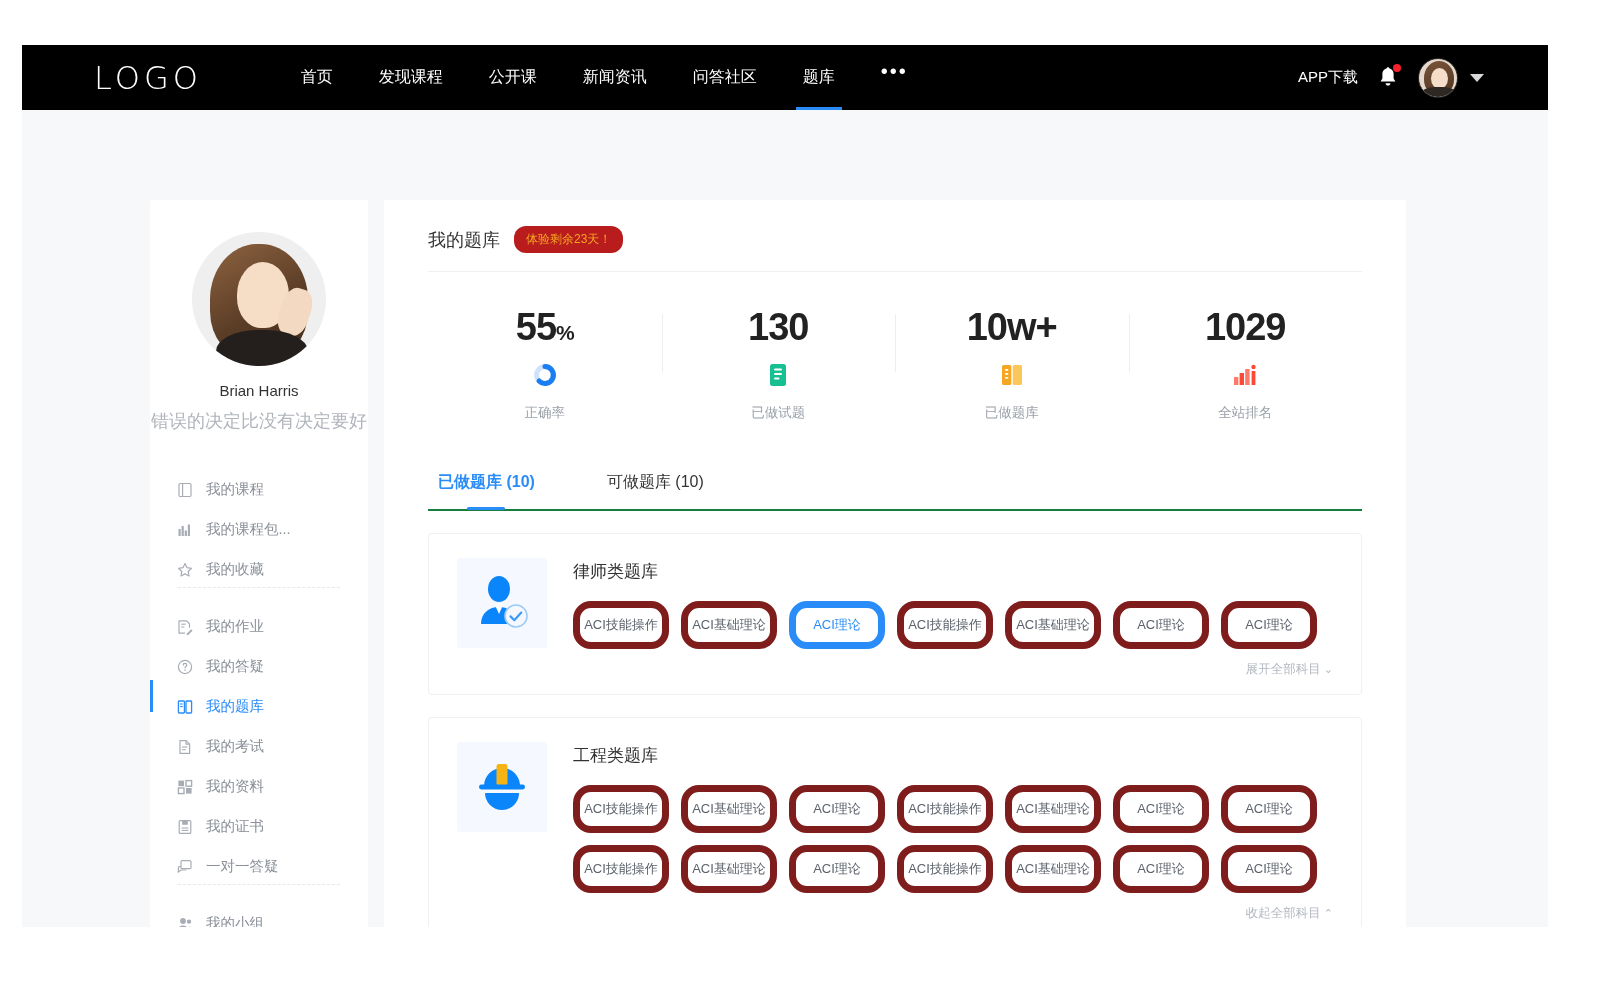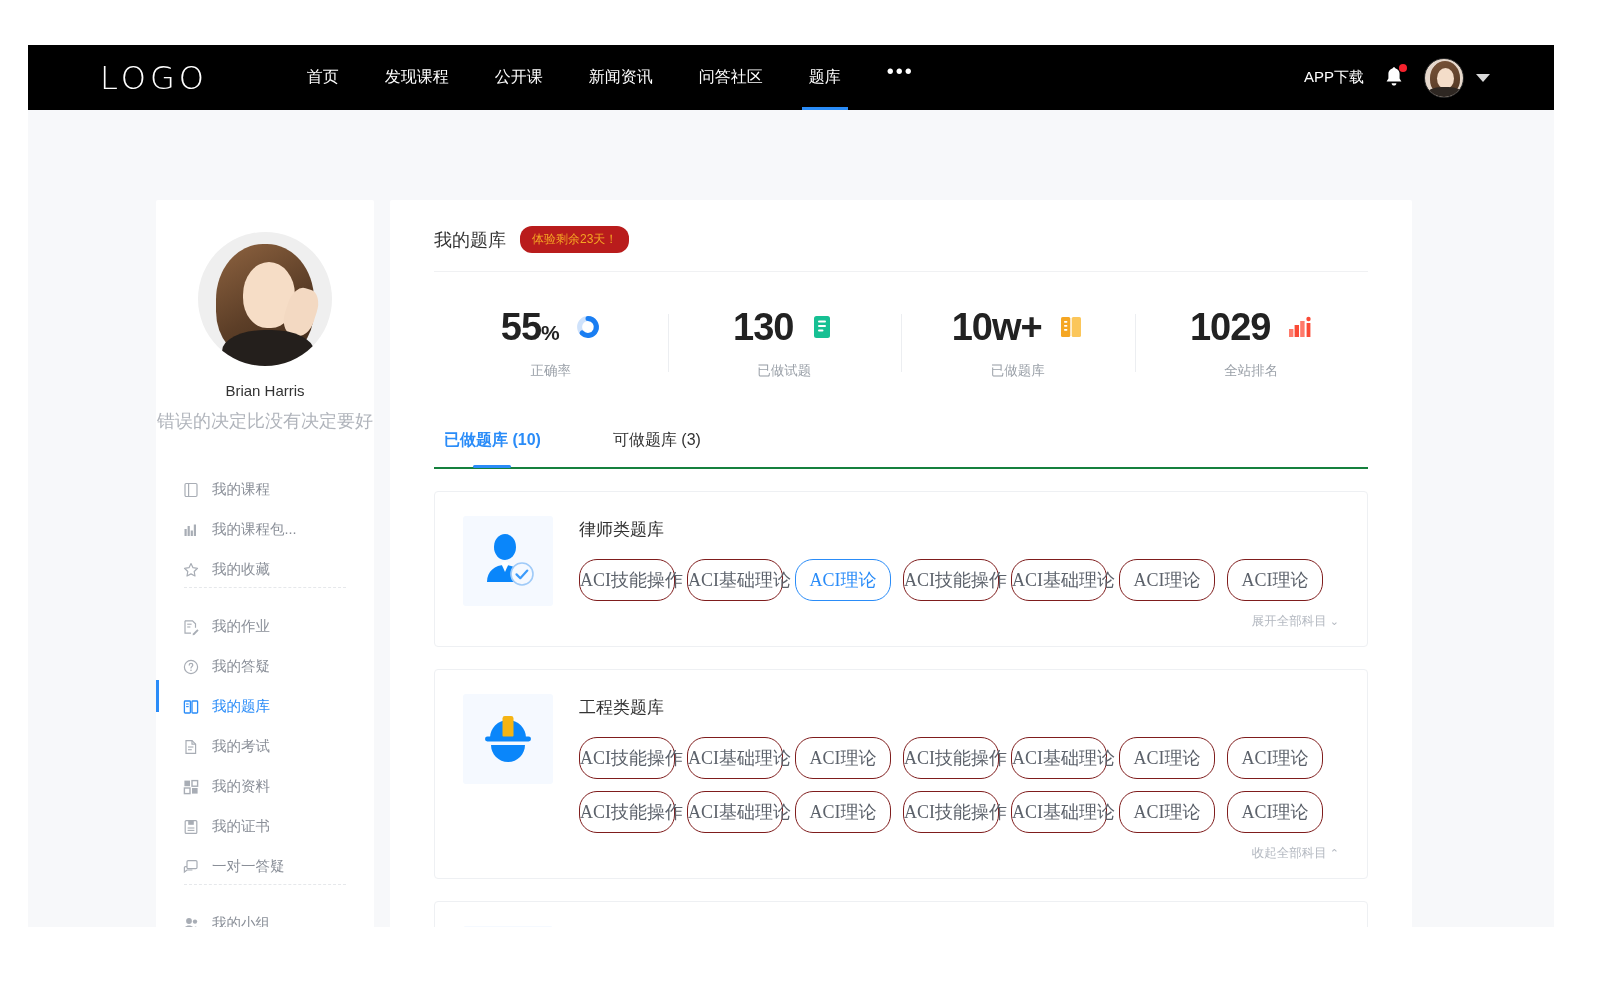--- a/index.html
+++ b/index.html
@@ -10,21 +10,21 @@
     overflow: hidden;
   }
   #page {
     position: relative;
     width: 1600px; height: 990px;
     background: #ffffff;
   }
   
   .app-frame {
     position: absolute;
-    left: 28px; top: 45px;
+    left: 22px; top: 45px;
     width: 1526px; height: 882px;
     background: #f7f8fa;
     overflow: hidden;
   }
 
   
   .header {
     position: relative;
     height: 65px;
     background: #000000;
@@ -261,20 +261,21 @@
     position: absolute;
     left: 0; top: 36px;
     width: 1px; height: 58px;
     background: #eceef1;
   }
   .stat-top {
     display: flex;
     align-items: center;
     justify-content: center;
     gap: 16px;
+    flex-direction: column;
   }
   .stat-num {
     font-size: 38px;
     color: #222222;
     font-weight: bold;
     letter-spacing: -1px;
     line-height: 1;
     font-family: "Liberation Sans", sans-serif;
   }
   .stat-num .pct { font-size: 21px; font-weight: bold; }
@@ -316,21 +317,20 @@
   .cards { margin-top: 22px; }
   .qcard {
     border: 1px solid #eef0f3;
     border-radius: 4px;
     background: #ffffff;
     padding: 24px 26px 16px 28px;
     margin-bottom: 22px;
     display: flex;
     gap: 26px;
     position: relative;
-    font-family: Liberation Serif, serif;
   }
   .qcard-thumb {
     width: 90px; height: 90px;
     border-radius: 3px;
     background: #f5f9ff;
     flex: 0 0 90px;
     display: flex; align-items: center; justify-content: center;
   }
   .qcard-body { flex: 1; min-width: 0; padding-top: 2px; }
   .qcard-title {
@@ -338,26 +338,26 @@
     color: #333333;
     margin-bottom: 18px;
   }
   .tag-row {
     display: flex;
     gap: 12px;
     margin-bottom: 12px;
     flex-wrap: nowrap;
   }
   .tag {
-    border: 1px solid #7f1d1d;
+    border: 7px solid #7f1d1d;
     border-radius: 18px;
     padding: 8px 0;
     width: 96px;
     text-align: center;
-    font-size: 18px;
+    font-size: 13px;
     color: #5c626b;
     background: #ffffff;
     cursor: pointer;
     white-space: nowrap;
   }
   .tag.sel {
     border-color: #2a8cf8;
     color: #2a8cf8;
   }
   .expand-link {
@@ -600,21 +600,21 @@
       <path d="M19.6 8h3.8v14h-3.8z" fill="#fa4a36"></path>
                   </svg>
                 </div>
      </div>
      <div class="stat-label">全站排名</div>
             </div>
           </div>
 
         <div class="tabs">
             <div class="tab active">已做题库 (10)</div>
-            <div class="tab">可做题库 (3)</div>
+            <div class="tab">可做题库 (10)</div>
           </div>
 
         <div class="cards">
             <div class="qcard">
               <div class="qcard-thumb">
                 <svg width="62" height="62" viewBox="0 0 62 62">
       <ellipse cx="28" cy="17" rx="11" ry="13" fill="#0a86fa"></ellipse>
       <path d="M10 52c0-11 8-17 18-17s18 6 18 17z" fill="#0a86fa"></path>
       <path d="M24 33l4 9 4-9 -4-2z" fill="#ffffff"></path>
       <circle cx="45" cy="44" r="11" fill="#f5f9ff" stroke="#9fcaf8" stroke-width="1.6"></circle>

